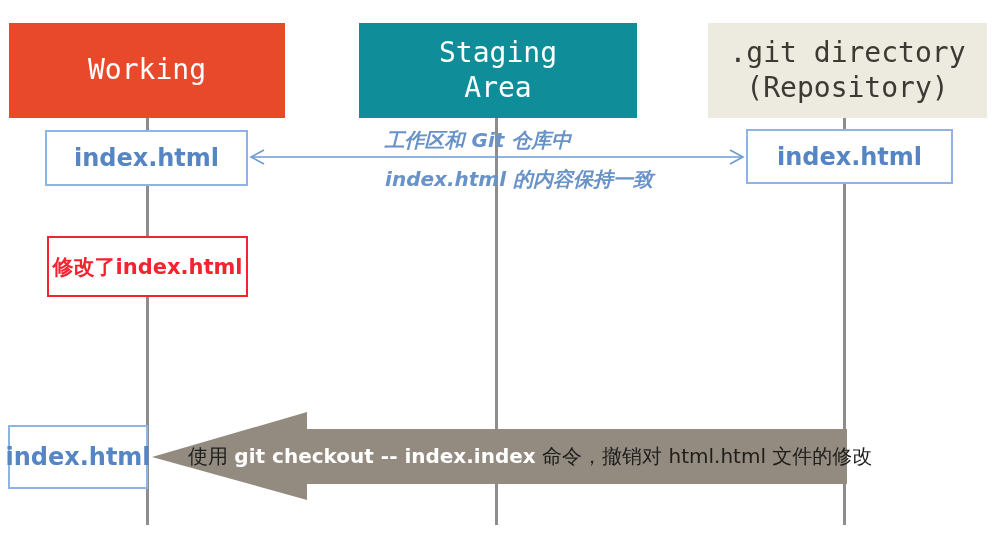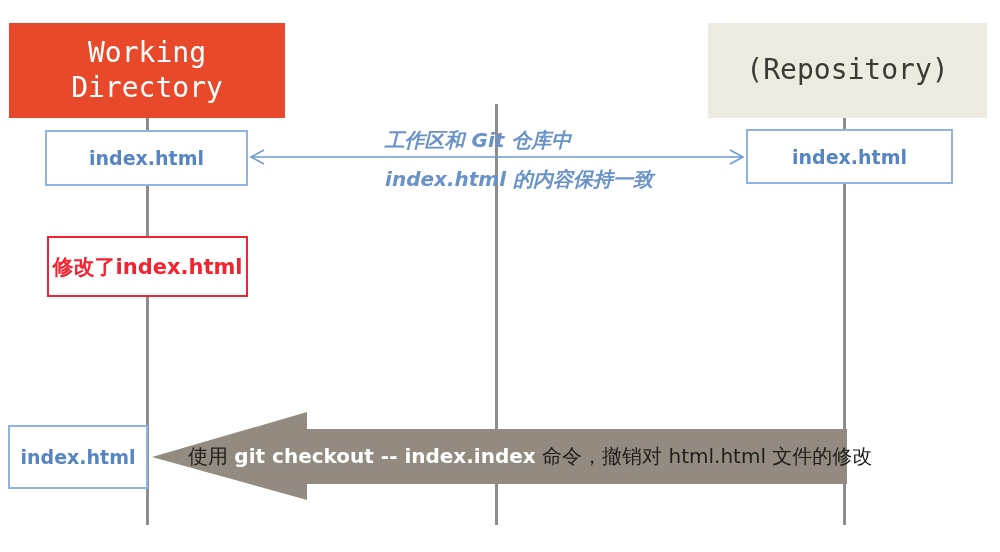--- a/index.html
+++ b/index.html
@@ -44,21 +44,21 @@
   
   .filebox {
     position: absolute;
     background: #ffffff;
     border: 2px solid #8fb4e3;
     box-sizing: border-box;
     display: flex;
     align-items: center;
     justify-content: center;
     font-weight: bold;
-    font-size: 19px;
+    font-size: 24px;
     color: #5585c2;
     text-align: center;
   }
   #filebox-working-top    { left: 45px;  top: 130px; width: 203px; height: 56px; }
   #filebox-repo-top       { left: 746px; top: 129px; width: 207px; height: 55px; }
   #filebox-working-bottom { left: 8px;   top: 425px; width: 140px; height: 64px; }
 
   
   .modbox {
     position: absolute;
@@ -122,23 +122,27 @@
       <line x1="252" y1="157" x2="742" y2="157"></line>
       <polyline points="264,150 251,157 264,164"></polyline>
       <polyline points="730,150 743,157 730,164"></polyline>
     </g>
 
     <polygon points="152,457 307,412 307,429 847,429 847,484 307,484 307,500" fill="#938b80"></polygon>
   </svg>
 
   <div class="header" id="header-working">
     <span>Working</span>
-    <span>Directory</span>
+  </div>
+  <div class="header" id="header-staging">
+    <span>Staging</span>
+    <span>Area</span>
   </div>
   <div class="header" id="header-repo">
+    <span>.git directory</span>
     <span>(Repository)</span>
   </div>
 
   <div class="filebox" id="filebox-working-top">
     <span>index.html</span>
   </div>
   <div class="filebox" id="filebox-repo-top">
     <span>index.html</span>
   </div>
   <div class="filebox" id="filebox-working-bottom">

